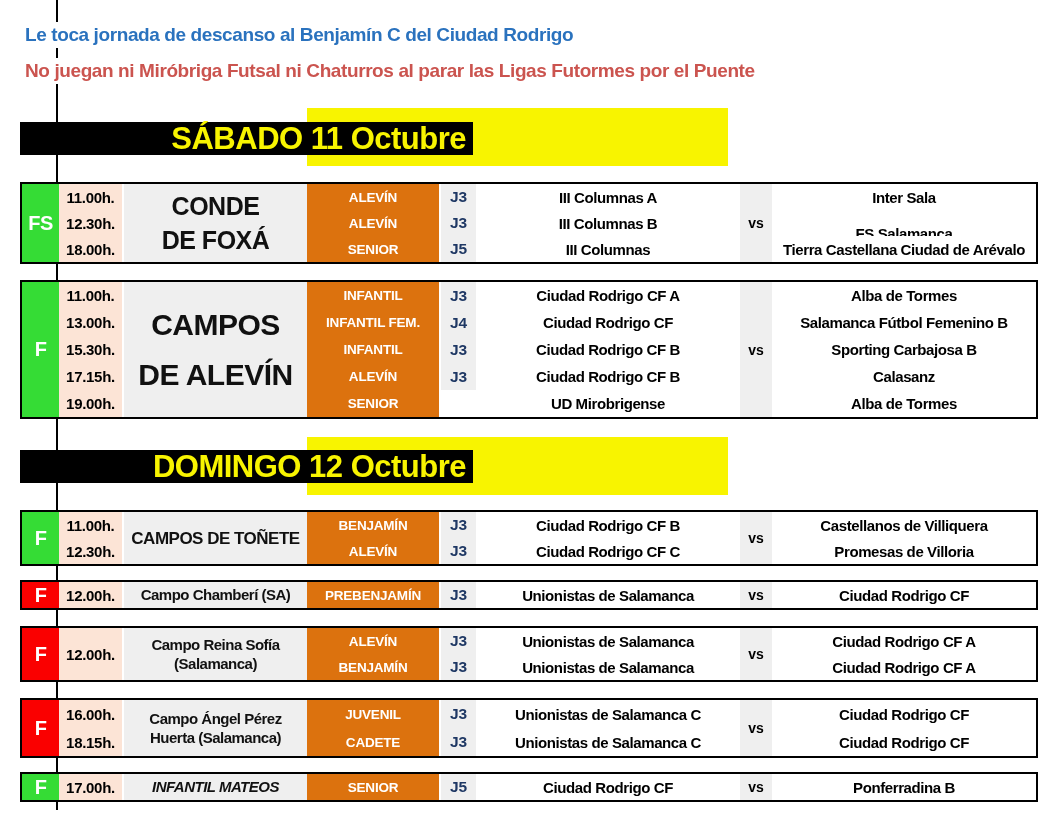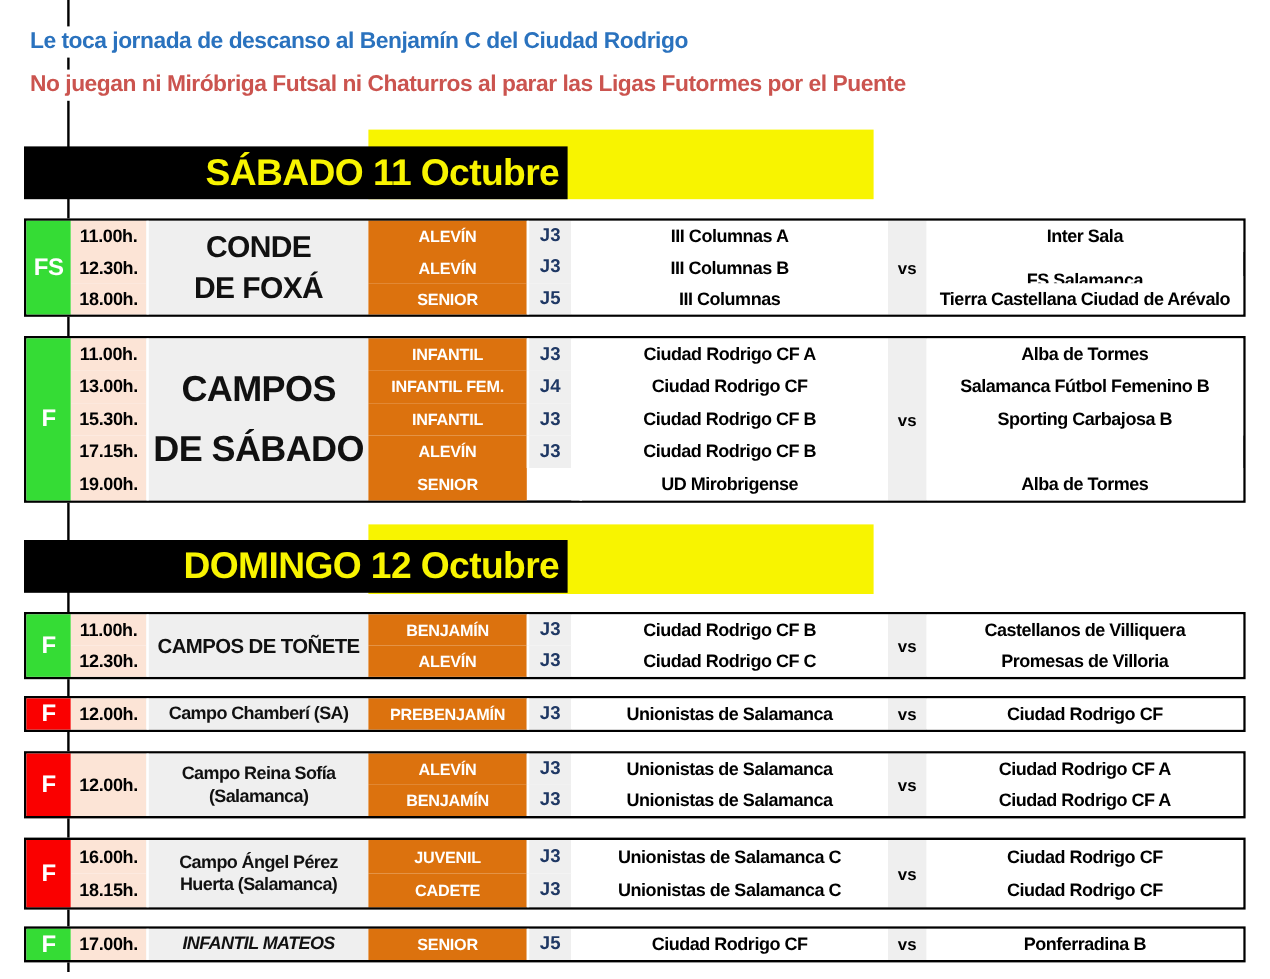--- a/index.html
+++ b/index.html
@@ -15,21 +15,21 @@
     position:absolute;left:25px;z-index:3;background:#fff;white-space:nowrap;
     font-weight:800;font-size:19px;letter-spacing:-0.4px;padding:2px 16px 2px 0;
   }
   .announcement.blue{top:22px;color:var(--announcement-blue);}
   .announcement.red{top:58px;color:var(--announcement-red);}
 
   .hl{position:absolute;left:307px;width:421px;height:58px;background:var(--highlight-yellow);z-index:2;}
   .hl.s1{top:108px;} .hl.s2{top:437px;}
 
   .daybar{
-    position:absolute;left:20px;width:453px;height:44px;background:var(--bar-black);z-index:3;
+    position:absolute;left:20px;width:453px;height:33px;background:var(--bar-black);z-index:3;
     color:var(--highlight-yellow);font-weight:800;font-size:31px;letter-spacing:-0.5px;
     display:flex;align-items:center;justify-content:flex-end;padding-right:7px;box-sizing:border-box;
   }
   .daybar.s1{top:122px;} .daybar.s2{top:450px;}
 
   .match-table{
     position:absolute;left:20px;background:#fff;border:2px solid #000;z-index:3;
     display:grid;grid-template-columns:37px 63px 185px 132px 37px 264px 32px 264px;
   }
   .c{display:flex;align-items:center;justify-content:center;box-sizing:border-box;}
@@ -87,37 +87,38 @@
       </div>
       <div class="match-table" style="top: 280px; grid-template-rows: repeat(5, 27px);">
         <div class="c flag green" style="grid-row: 1 / 6;">F</div>
         <div class="c time" style="grid-row: 1;">11.00h.</div>
         <div class="c time" style="grid-row: 2;">13.00h.</div>
         <div class="c time" style="grid-row: 3;">15.30h.</div>
         <div class="c time" style="grid-row: 4;">17.15h.</div>
         <div class="c time" style="grid-row: 5;">19.00h.</div>
         <div class="c venue" style="grid-row: 1 / 6; font-size: 30px; line-height: 50px;">
           <div class="">CAMPOS</div>
-          <div class="">DE SÁBADO</div>
+          <div class="">DE ALEVÍN</div>
         </div>
         <div class="c cat" style="grid-row: 1;">INFANTIL</div>
         <div class="c round" style="grid-row: 1;">J3</div>
         <div class="c home" style="grid-row: 1;">Ciudad Rodrigo CF A</div>
         <div class="c away" style="grid-row: 1;">Alba de Tormes</div>
         <div class="c cat" style="grid-row: 2;">INFANTIL FEM.</div>
         <div class="c round" style="grid-row: 2;">J4</div>
         <div class="c home" style="grid-row: 2;">Ciudad Rodrigo CF</div>
         <div class="c away" style="grid-row: 2;">Salamanca Fútbol Femenino B</div>
         <div class="c cat" style="grid-row: 3;">INFANTIL</div>
         <div class="c round" style="grid-row: 3;">J3</div>
         <div class="c home" style="grid-row: 3;">Ciudad Rodrigo CF B</div>
         <div class="c away" style="grid-row: 3;">Sporting Carbajosa B</div>
         <div class="c cat" style="grid-row: 4;">ALEVÍN</div>
         <div class="c round" style="grid-row: 4;">J3</div>
         <div class="c home" style="grid-row: 4;">Ciudad Rodrigo CF B</div>
+        <div class="c away" style="grid-row: 4;">Calasanz</div>
         <div class="c cat" style="grid-row: 5;">SENIOR</div>
         <div class="c round" style="grid-row: 5; margin-left: 44px;">J1</div>
         <div class="c home" style="grid-row: 5;">UD Mirobrigense</div>
         <div class="c away" style="grid-row: 5;">Alba de Tormes</div>
         <div class="c vsc" style="grid-row: 1 / 6;">vs</div>
       </div>
       <div class="match-table" style="top: 510px; grid-template-rows: repeat(2, 26px);">
         <div class="c flag green" style="grid-row: 1 / 3;">F</div>
         <div class="c time" style="grid-row: 1;">11.00h.</div>
         <div class="c time" style="grid-row: 2;">12.30h.</div>

